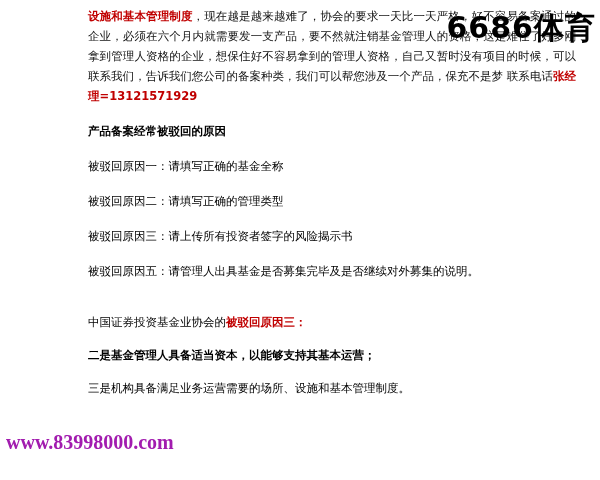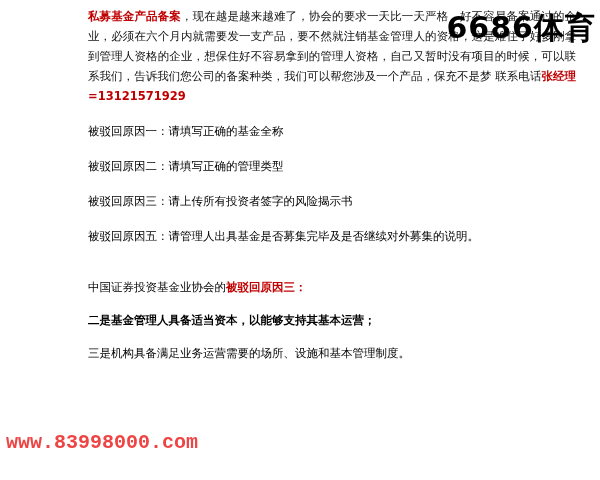--- a/index.html
+++ b/index.html
@@ -77,39 +77,40 @@
     letter-spacing: 1px;
     white-space: nowrap;
     font-family: "DejaVu Sans", "Liberation Sans", sans-serif;
   }
   .wm-bottom {
     position: absolute;
     left: 6px;
     bottom: 26px;
     font-size: 20px;
     font-weight: bold;
-    color: #ef4444;
+    color: #a21caf;
     letter-spacing: 0px;
     white-space: nowrap;
-    font-family: Liberation Mono, monospace;
+    font-family: Liberation Serif, serif;
   }
 </style>
 </head>
 <body>
 
 <div class="page">
 
   <div class="wm-top">6686体育</div>
 
   <div class="article">
 
     <p class="para lead">
-      <span class="red">私募基金产品备案</span><span>，现在越是越来越难了，协会的要求一天比一天严格，好不容易备案通过的企业，必须在六个月内就需要发一支产品，要不然就注销基金管理人的资格，这是难住了好多刚拿到管理人资格的企业，想保住好不容易拿到的管理人资格，自己又暂时没有项目的时候，可以联系我们，告诉我们您公司的备案种类，我们可以帮您涉及一个产品，保充不是梦 联系电话</span><span class="red-plain b">张经理=13121571929</span>
+      <span class="red">设施和基本管理制度</span><span>，现在越是越来越难了，协会的要求一天比一天严格，好不容易备案通过的企业，必须在六个月内就需要发一支产品，要不然就注销基金管理人的资格，这是难住了好多刚拿到管理人资格的企业，想保住好不容易拿到的管理人资格，自己又暂时没有项目的时候，可以联系我们，告诉我们您公司的备案种类，我们可以帮您涉及一个产品，保充不是梦 联系电话</span><span class="red-plain b">张经理=13121571929</span>
     </p>
 
+    <p class="section-title b">产品备案经常被驳回的原因</p>
 
     <p class="reason">被驳回原因一：请填写正确的基金全称</p>
     <p class="reason">被驳回原因二：请填写正确的管理类型</p>
     <p class="reason">被驳回原因三：请上传所有投资者签字的风险揭示书</p>
     <p class="reason">被驳回原因五：请管理人出具基金是否募集完毕及是否继续对外募集的说明。</p>
 
     <div class="gap-big"></div>
 
     <p class="tail">
       <span>中国证券投资基金业协会的</span><span class="red b">被驳回原因三：</span>

